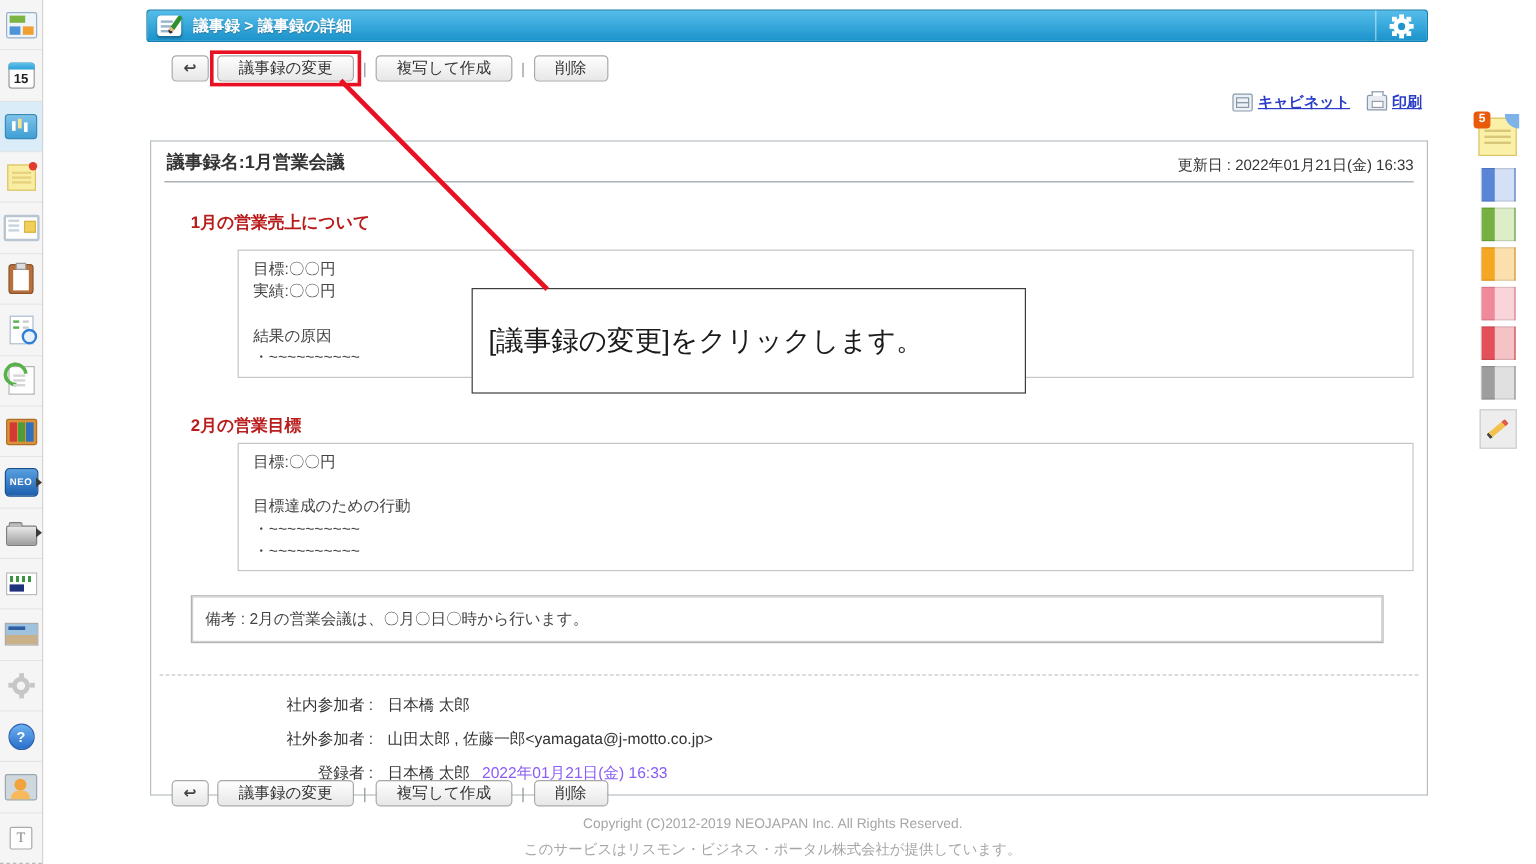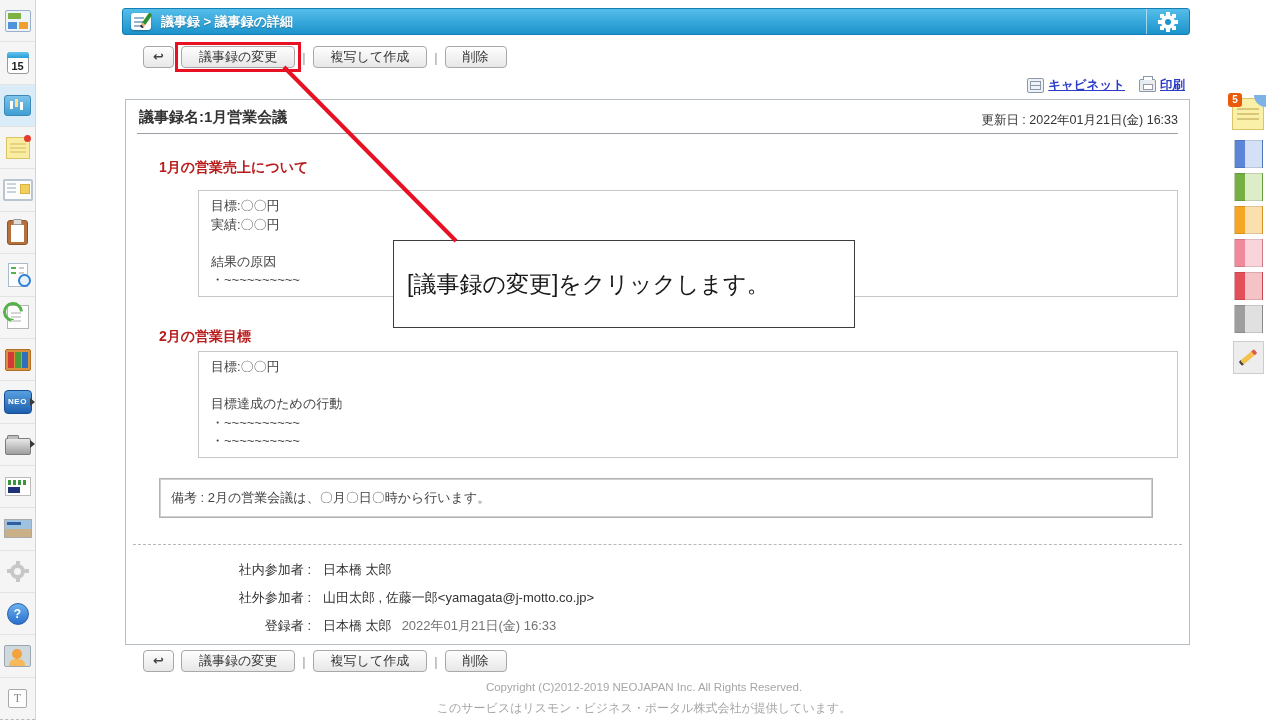--- a/index.html
+++ b/index.html
@@ -91,35 +91,35 @@
 
   .links-row{position:absolute;right:5px;top:77px;display:flex;align-items:flex-start;gap:14px;font-size:12.5px;}
   .plink{color:#2b3cc8;font-weight:bold;text-decoration:underline;cursor:pointer;display:inline-flex;align-items:center;}
   .ic-cabinet{display:inline-block;width:15px;height:13px;border:1px solid #8899aa;border-radius:2px;background:#eef2f6;position:relative;margin-right:4px;}
   .ic-cabinet::before{content:"";position:absolute;left:2px;top:2px;right:2px;height:3px;border:1px solid #8899aa;}
   .ic-cabinet::after{content:"";position:absolute;left:2px;bottom:2px;right:2px;height:3px;border:1px solid #8899aa;}
   .ic-printer{display:inline-block;width:15px;height:11px;border:1px solid #8899aa;border-radius:2px 2px 1px 1px;background:#e8edf2;position:relative;margin-right:4px;}
   .ic-printer::before{content:"";position:absolute;left:3px;top:-4px;width:8px;height:3px;background:#fff;border:1px solid #8899aa;border-bottom:none;}
   .ic-printer::after{content:"";position:absolute;left:3px;bottom:1px;width:8px;height:4px;background:#fff;border:1px solid #99a;}
 
-  .panel{position:absolute;left:3px;top:99px;width:1065px;height:546px;background:#fff;border:1px solid #b6bec4;box-sizing:border-box;}
+  .panel{position:absolute;left:3px;top:117px;width:1065px;height:546px;background:#fff;border:1px solid #b6bec4;box-sizing:border-box;}
   .p-title{position:absolute;left:13px;top:8px;font-size:15px;font-weight:bold;color:#333;}
   .p-updated{position:absolute;right:11px;top:12px;font-size:12.5px;color:#333;}
   .p-rule{position:absolute;left:11px;right:11px;top:33px;border-top:1px solid #9aa0a6;}
   .sec-h{position:absolute;left:33px;font-size:14px;font-weight:bold;color:#b91c1c;}
   .sec-b{position:absolute;left:72px;width:980px;box-sizing:border-box;border:1px solid #c6c6c6;
          padding:6px 12px;font-size:13px;line-height:18.5px;color:#444;white-space:pre-line;background:#fff;}
   .remarks{position:absolute;left:33px;top:378px;width:994px;border:1px solid #b3b3b3;padding:0;box-sizing:border-box;}
   .remarks-inner{border:1px solid #cfcfcf;padding:9px 10px;font-size:13px;color:#444;}
   .dashed{position:absolute;left:7px;right:7px;top:444px;border-top:1px dashed #b8b8b8;}
   .parts{position:absolute;left:0;top:460px;width:100%;}
   .prow{display:flex;margin-bottom:9px;font-size:13px;color:#333;line-height:19px;}
   .plabel{width:185px;text-align:right;flex:none;}
   .pvalue{margin-left:12px;}
-  .pdate{margin-left:10px;color:#737373;}
+  .pdate{margin-left:10px;color:#8b5cf6;}
 
   .footer1,.footer2{position:absolute;left:110px;width:1068px;text-align:center;color:#a6a6a6;}
   .footer1{top:681px;font-size:11.5px;}
   .footer2{top:700px;font-size:12px;}
 
   
   .sbr{position:absolute;left:1232px;top:98px;width:32px;display:flex;flex-direction:column;align-items:center;gap:4px;}
   .note5{width:30px;height:30px;background:#fbf0a8;border:1px solid #d9c469;position:relative;margin-bottom:6px;cursor:pointer;}
   .note5::before{content:"";position:absolute;left:4px;top:9px;right:4px;height:2px;background:#d9c779;box-shadow:0 5px 0 #d9c779,0 10px 0 #d9c779;}
   .note5::after{content:"";position:absolute;right:-3px;top:-4px;width:12px;height:12px;background:#7fb3e8;border-radius:0 0 0 12px;}

